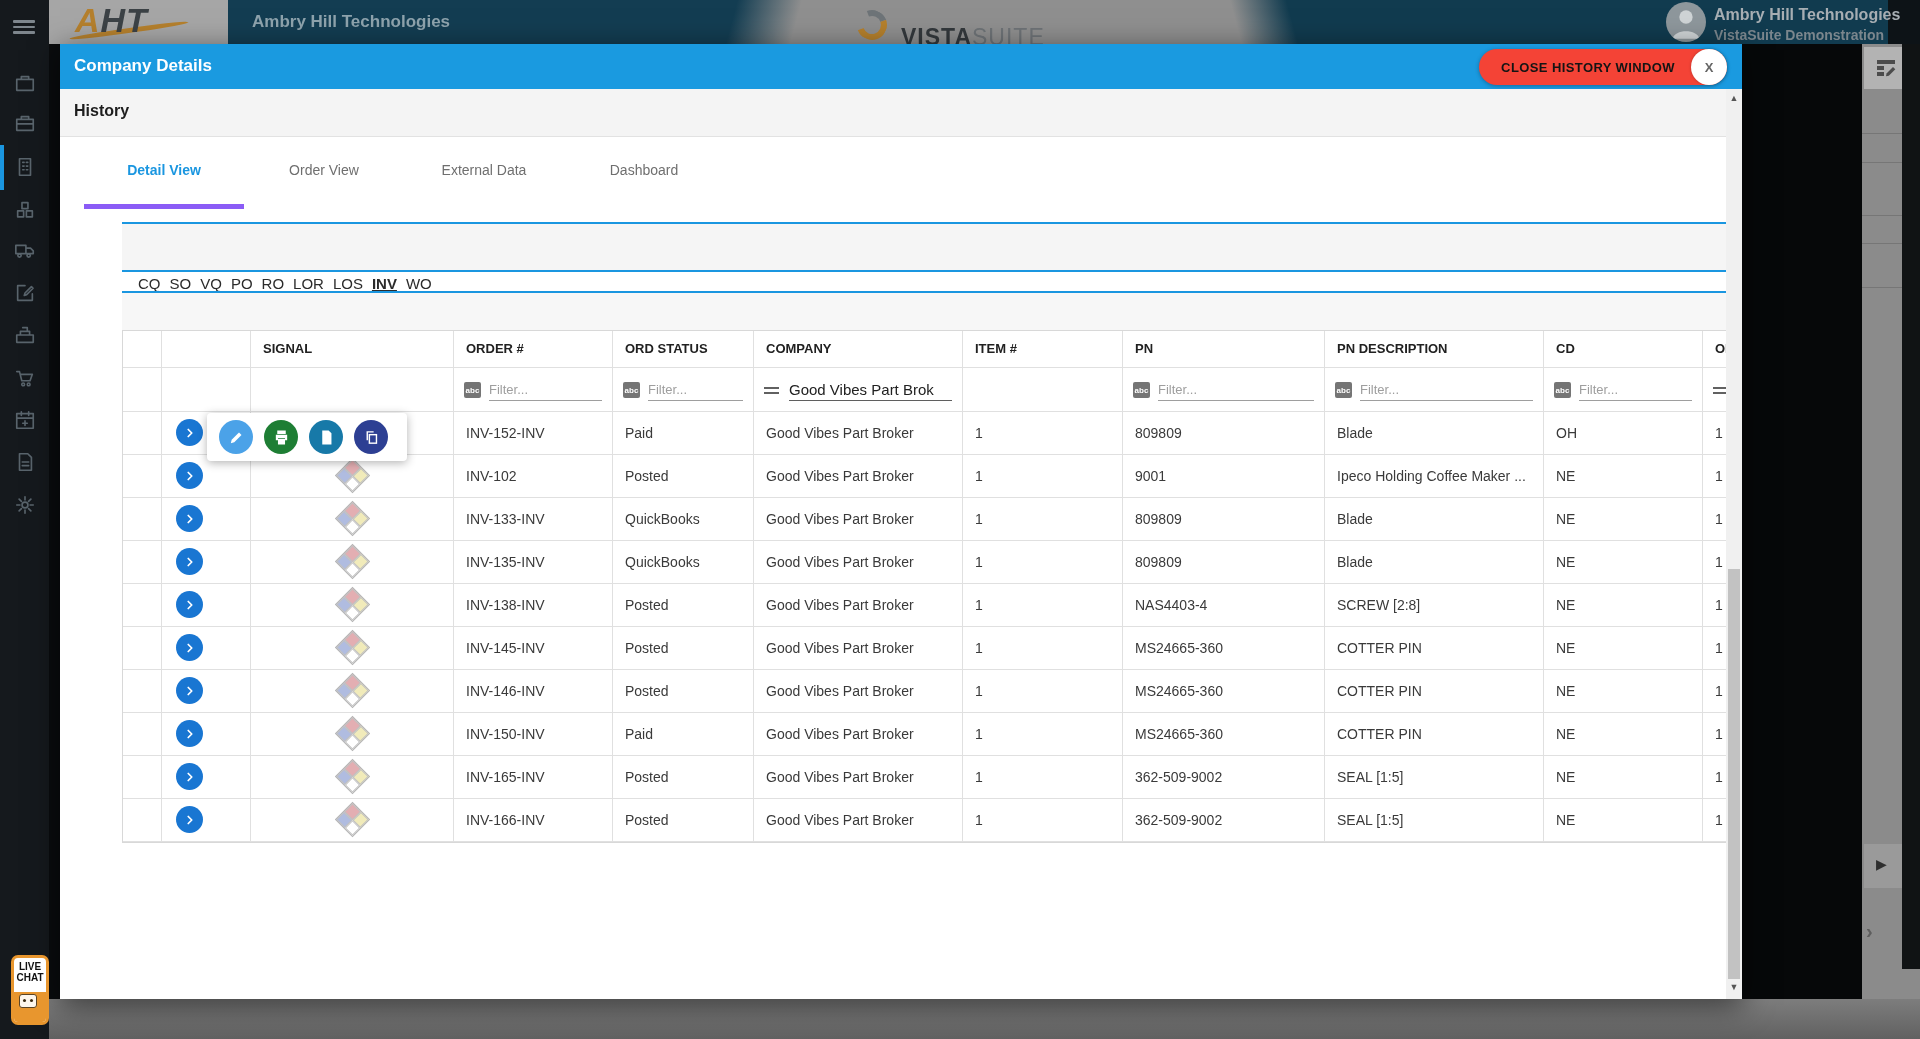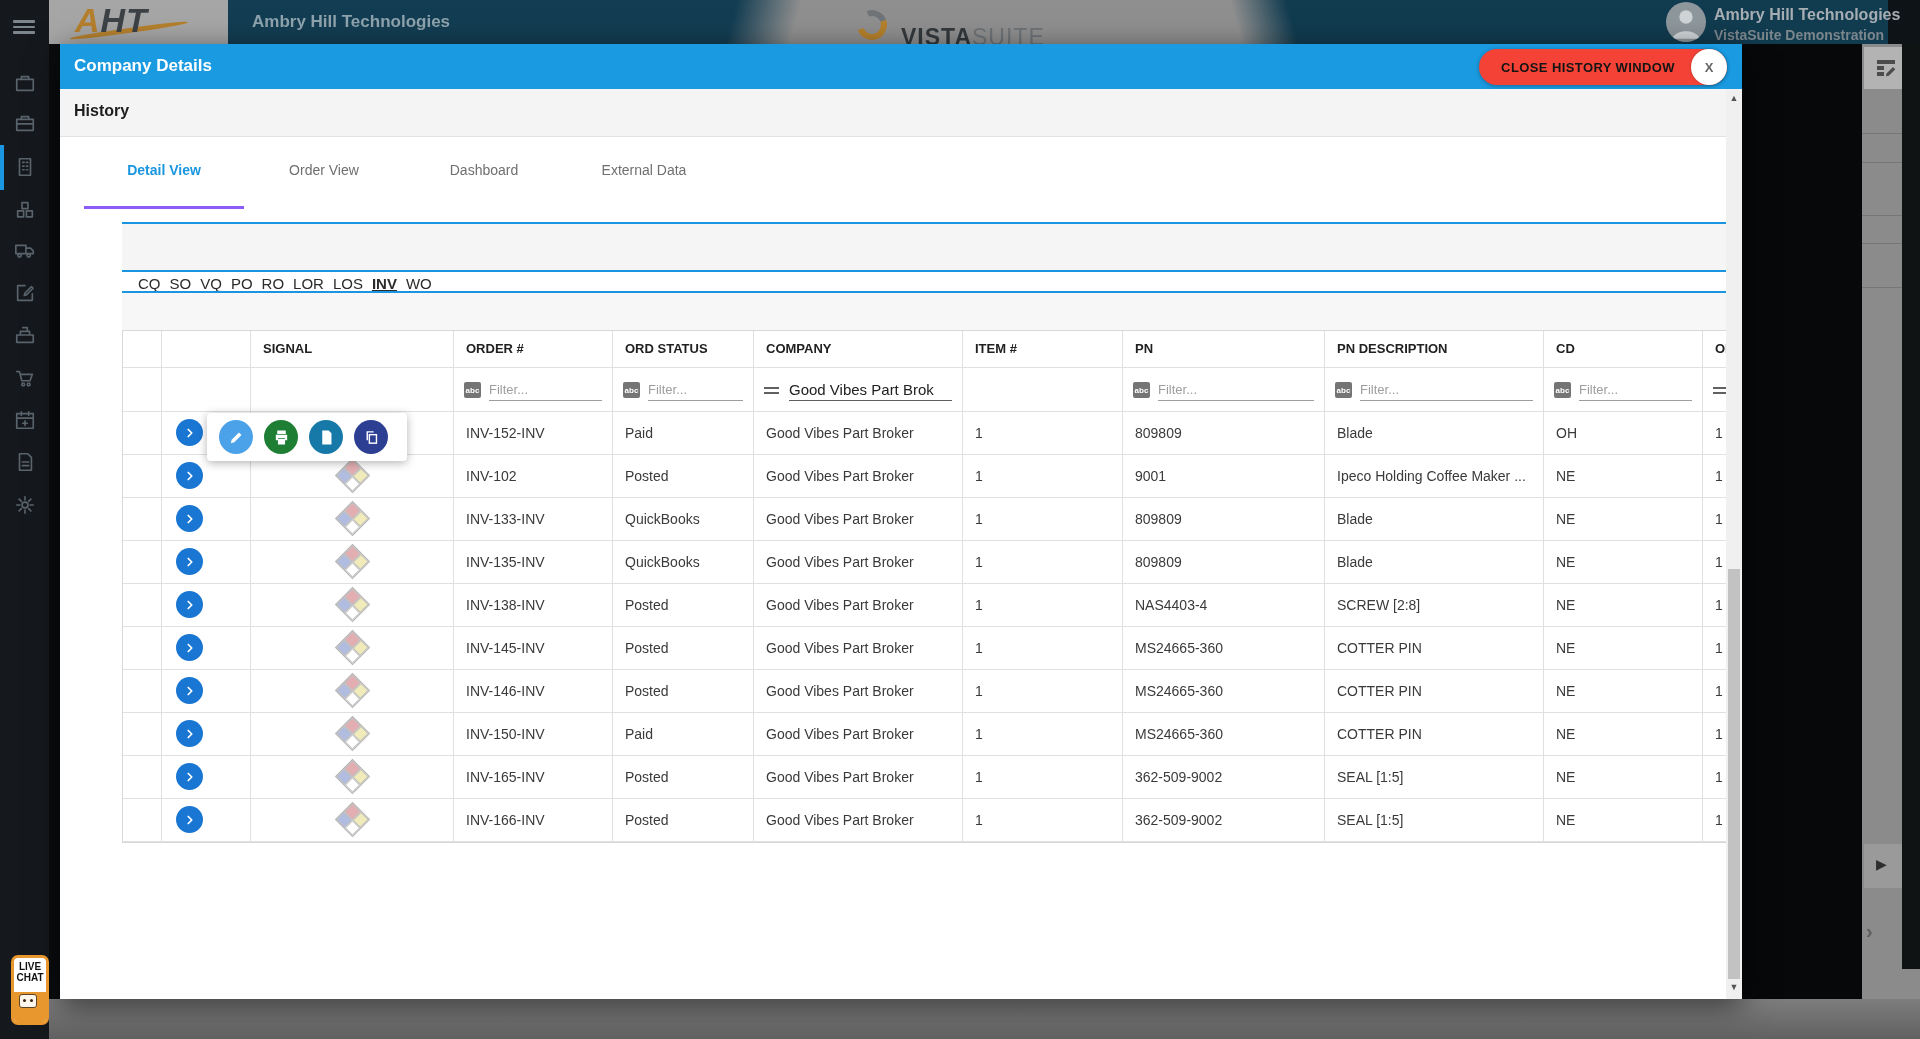--- a/index.html
+++ b/index.html
@@ -72,21 +72,21 @@
   #close-pill span { font-size:13px; font-weight:bold; color:#141414; letter-spacing:.4px; white-space:nowrap; }
   #close-x { position:absolute; right:15px; top:5px; width:36px; height:36px; border-radius:50%; background:#fff;
              display:flex; align-items:center; justify-content:center; font-size:13px; font-weight:bold; color:#666;
              box-shadow:0 0 3px rgba(0,0,0,.25); cursor:pointer; }
 
   #history-band { position:absolute; left:0; top:45px; width:100%; height:48px; background:#f4f4f4; border-bottom:1px solid #e2e2e2; }
   #history-band span { position:absolute; left:14px; top:13px; font-size:16px; font-weight:bold; color:#1d1d1d; }
 
   #tabs { position:absolute; left:24px; top:93px; height:72px; display:flex; }
   .tab { width:160px; text-align:center; line-height:66px; font-size:14px; color:#6f6f6f; cursor:pointer; }
-  .tab.active { color:#1a96e0; font-weight:bold; border-bottom:3px solid #8b5cf6; }
+  .tab.active { color:#1a96e0; font-weight:bold; border-bottom:5px solid #8b5cf6; }
 
   #doc-band { position:absolute; left:62px; top:178px; width:1655px; height:50px; background:#f5f5f5;
               border-top:2px solid #1a96e0; border-bottom:2px solid #1a96e0; }
   #doc-band .doc { display:inline-block; margin-right:9px; font-size:15px; color:#2b2b2b; cursor:pointer; }
   #doc-band .doc.active { font-weight:bold; text-decoration:underline; }
   #doc-list { position:absolute; left:16px; top:13px;margin-top:38px; }
   .tbl-edit-btn { position:absolute; right:6px; width:32px; height:30px; cursor:pointer; }
   .tbl-edit-btn svg { width:28px; height:26px; fill:#6b6b6b; }
 
   #grid-toolbar { position:absolute; left:62px; top:247px; width:1655px; height:39px; background:#f7f7f7; border-top:2px solid #1a96e0; }
@@ -249,22 +249,22 @@
       <div id="close-x">X</div>
     </div>
 
     <div id="history-band">
       <span>History</span>
     </div>
 
     <div id="tabs">
         <div class="tab active">Detail View</div>
         <div class="tab">Order View</div>
+        <div class="tab">External Data</div>
         <div class="tab">Dashboard</div>
-        <div class="tab">External Data</div>
       </div>
 
     <div id="doc-band">
       <div id="doc-list"><span class="doc">CQ</span><span class="doc">SO</span><span class="doc">VQ</span><span class="doc">PO</span><span class="doc">RO</span><span class="doc">LOR</span><span class="doc">LOS</span><span class="doc active">INV</span><span class="doc">WO</span></div>
       <div class="tbl-edit-btn" style="top:9px">
         <svg viewBox="0 0 24 24">
             <path d="M3 4h18v4H3z M3 10h7v4H3z M3 16h7v4H3z"></path>
             <path d="M12.5 17.5l6.5-6.5 2.3 2.3-6.5 6.5-2.8.5z"></path>
           </svg>
       </div>

